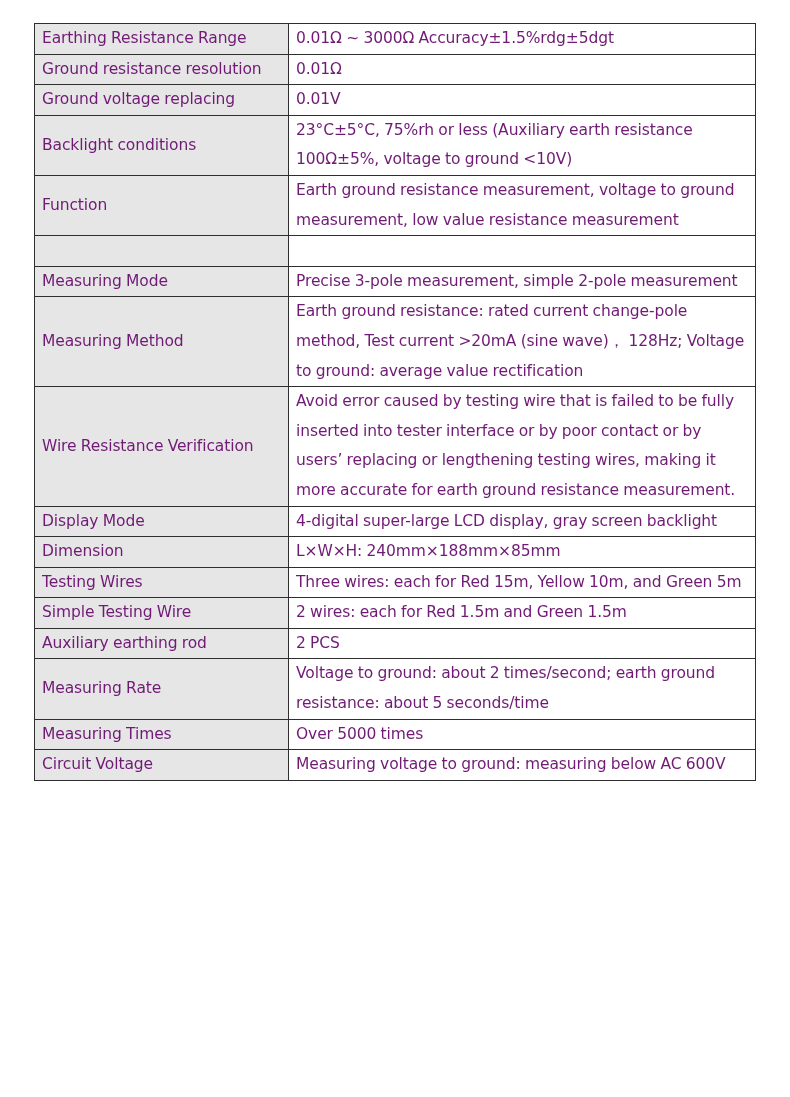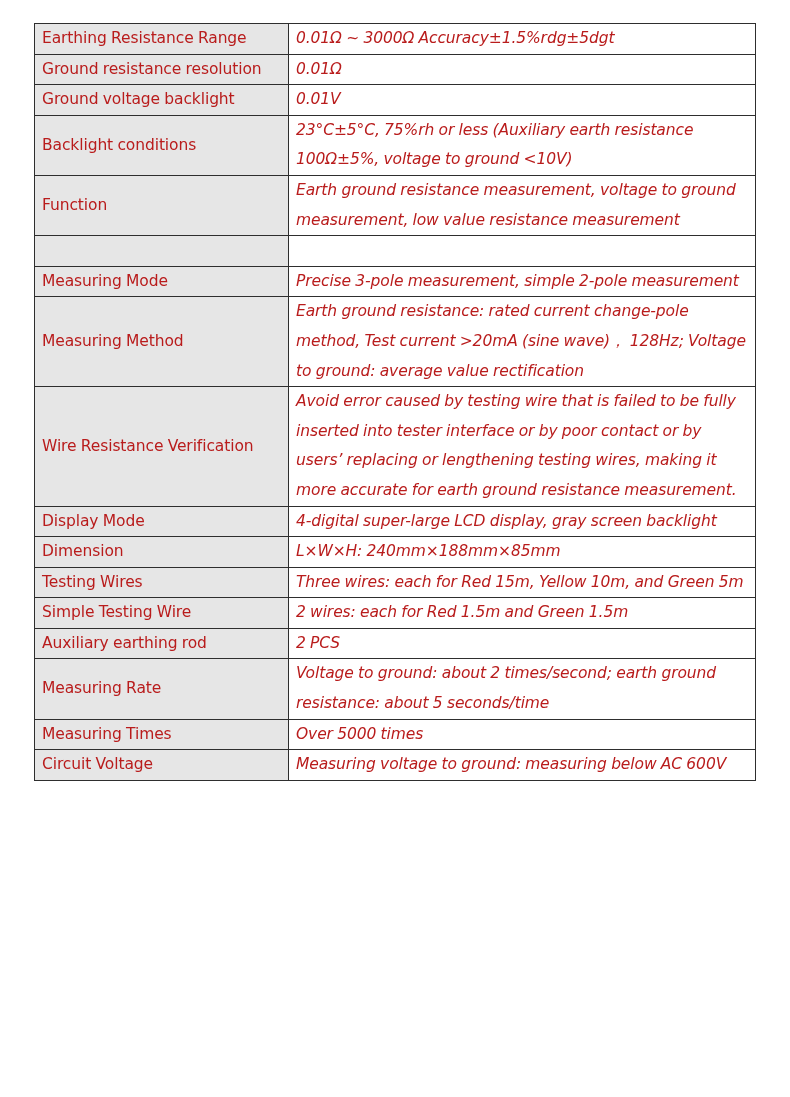--- a/index.html
+++ b/index.html
@@ -17,58 +17,57 @@
     .spec-table {
       position: absolute;
       left: 34px;
       top: 23px;
       width: 722px;
       border-collapse: collapse;
       table-layout: fixed;
     }
     .spec-table td {
       border: 1.5px solid #2e2e2e;
-      color: #b91c1c;
+      color: #701a75;
       font-size: 15.5px;
       line-height: 29.6px;
       padding: 0 7px;
       vertical-align: middle;
       letter-spacing: -0.1px;
       word-spacing: -0.5px;
     }
     .spec-table td.label {
       width: 239px;
       background: #e6e6e6;
       white-space: nowrap;
       overflow: hidden;
     }
     .spec-table td.value {
       background: #ffffff;
       padding-right: 6px;
-      font-style: italic;
     }
     .spec-table tr.empty td {
       height: 29.6px;
     }
   </style>
 </head>
 <body>
 
 <table class="spec-table">
   <tbody>
     <tr>
       <td class="label">Earthing Resistance Range</td>
       <td class="value">0.01Ω ~ 3000Ω Accuracy±1.5%rdg±5dgt</td>
     </tr>
     <tr>
       <td class="label">Ground resistance resolution</td>
       <td class="value">0.01Ω</td>
     </tr>
     <tr>
-      <td class="label">Ground voltage backlight</td>
+      <td class="label">Ground voltage replacing</td>
       <td class="value">0.01V</td>
     </tr>
     <tr>
       <td class="label">Backlight conditions</td>
       <td class="value">23°C±5°C, 75%rh or less (Auxiliary earth resistance 100Ω±5%, voltage to ground &lt;10V)</td>
     </tr>
     <tr>
       <td class="label">Function</td>
       <td class="value">Earth ground resistance measurement, voltage to ground measurement, low value resistance measurement</td>
     </tr>

